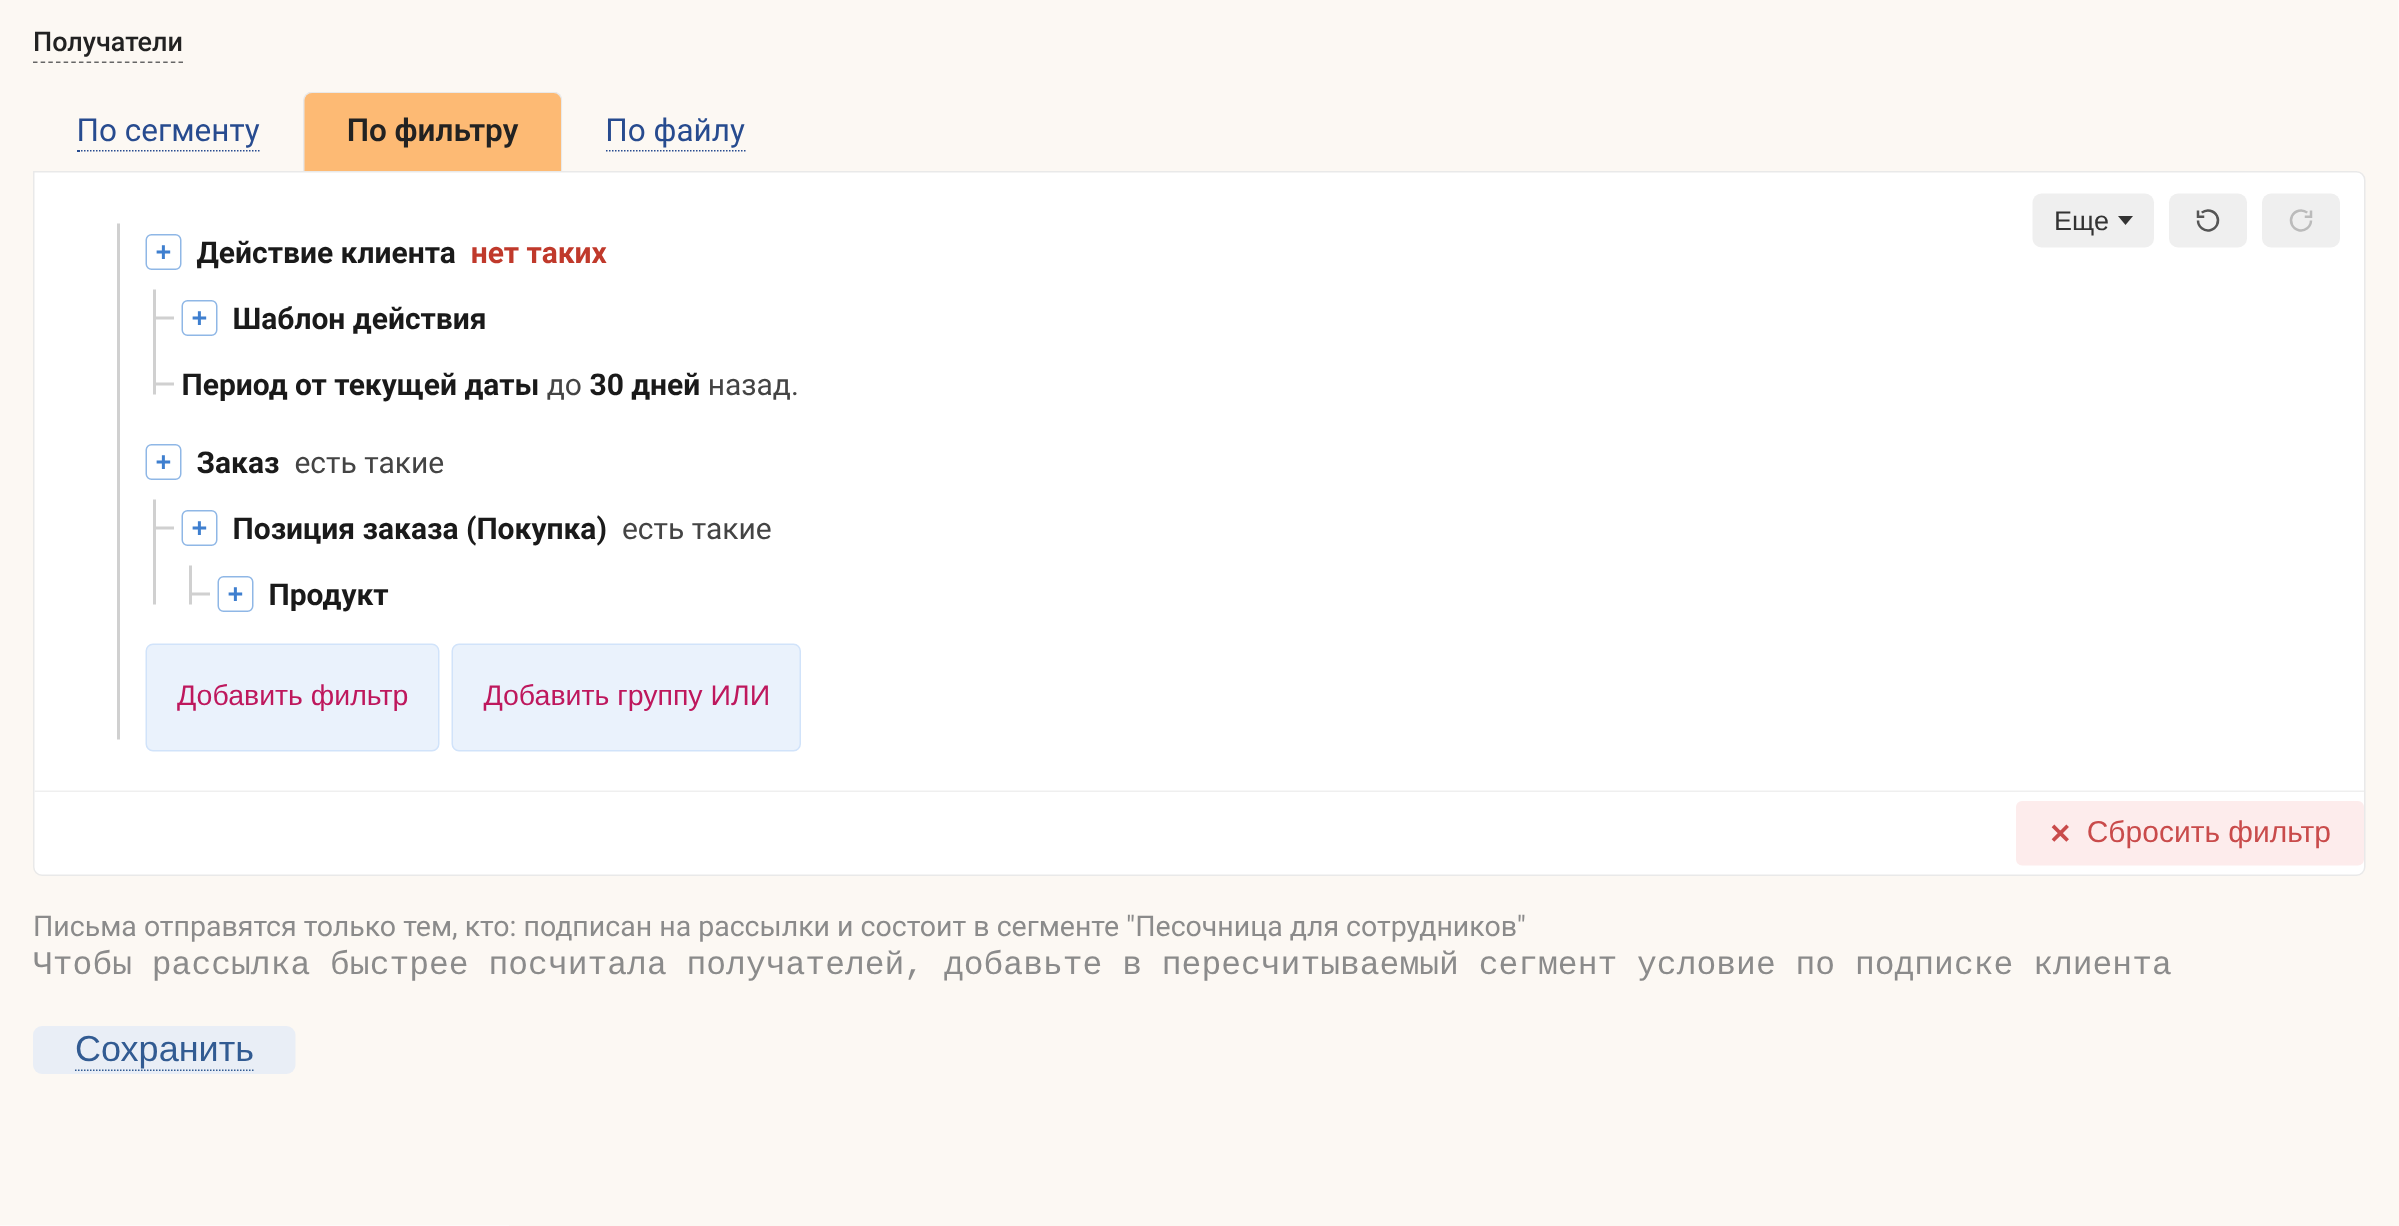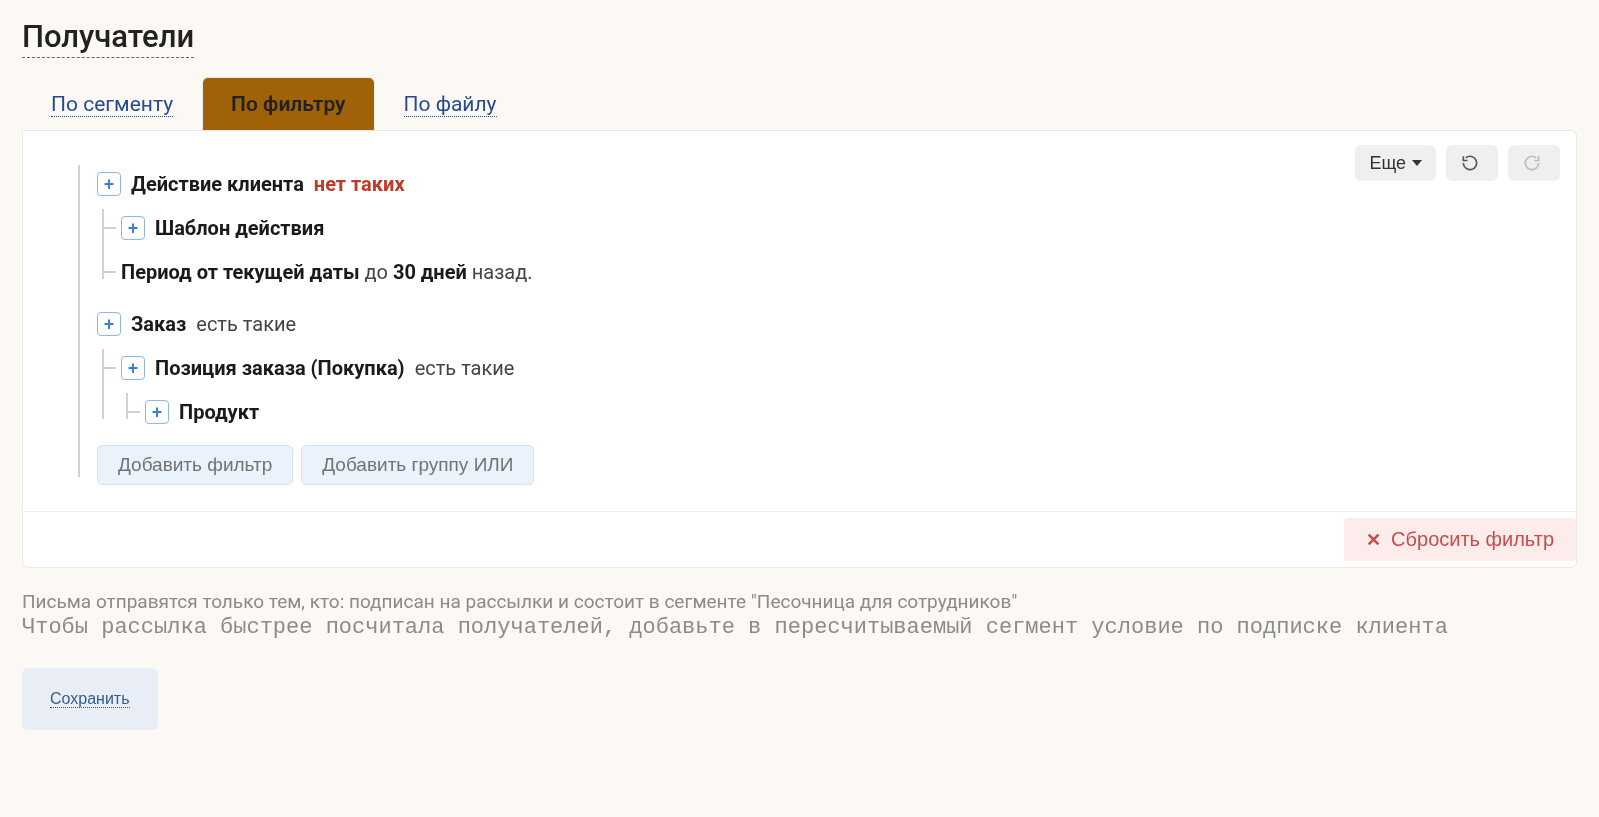--- a/index.html
+++ b/index.html
@@ -5,21 +5,21 @@
   * { box-sizing: border-box; margin: 0; padding: 0; }
   body {
     font-family: -apple-system, BlinkMacSystemFont, "Segoe UI", Roboto, Arial, sans-serif;
     background: #fcf8f3;
     color: #1a1a1a;
     width: 1599px;
     min-height: 817px;
     padding: 18px 22px;
   }
   .page-title {
-    font-size: 31px;
+    font-size: 18px;
     font-weight: 500;
     color: #222;
     border-bottom: 1px dashed #666;
     display: inline-block;
     padding-bottom: 2px;
     margin-bottom: 18px;
   }
   .tabs {
     display: flex;
     gap: 0;
@@ -32,21 +32,21 @@
     color: #274b8f;
     border: 1px solid transparent;
     border-bottom: none;
     position: relative;
     top: 1px;
   }
   .tab .tab-label {
     border-bottom: 1px dotted #274b8f;
   }
   .tab.active {
-    background: #a16207;
+    background: #fdba74;
     color: #222;
     font-weight: 600;
     border: 1px solid #e9e9e9;
     border-bottom: 1px solid #fff;
     border-radius: 6px 6px 0 0;
   }
   .tab.active .tab-label {
     border-bottom: none;
   }
   .panel {
@@ -67,21 +67,21 @@
     height: 36px;
     min-width: 52px;
     padding: 0 14px;
     border: none;
     border-radius: 6px;
     background: #efefef;
     color: #333;
     font-size: 18px;
     display: inline-flex;
     align-items: center;
-    justify-content: flex-start;
+    justify-content: center;
     gap: 6px;
     cursor: pointer;
   }
   .tbtn .caret {
     width: 0; height: 0;
     border-left: 5px solid transparent;
     border-right: 5px solid transparent;
     border-top: 6px solid #333;
   }
   .tree {
@@ -125,23 +125,23 @@
   .node-title { font-weight: 700; color: #1a1a1a; }
   .qual-none { color: #c0392b; font-weight: 700; }
   .qual-yes, .qual-plain { color: #444; font-weight: 400; text-align: right; }
   .muted { color: #444; font-weight: 400; }
   .bold { font-weight: 700; }
   .leaf-text { color: #222; font-weight: 600; }
   .actions-row { display: flex; gap: 8px; margin-top: 10px; }
   .soft-btn {
     background: #eaf2fc;
     border: 1px solid #d1e3fa;
-    color: #737373;
+    color: #be185d;
     font-size: 19px;
-    padding: 8px 20px;
+    padding: 24px 20px;
     border-radius: 5px;
     cursor: pointer;
   }
   .panel-footer-row {
     border-top: 1px solid #efefef;
     display: flex;
     justify-content: flex-end;
     align-items: center;
     min-height: 56px;
   }
@@ -161,22 +161,22 @@
     font-size: 19px;
     margin-top: 22px;
   }
   .hint2 { color: #8b8b8b; font-size: 22px; margin-top: 2px; font-family: Liberation Mono, monospace;}
   .save-btn {
     margin-top: 28px;
     background: #e9eef6;
     color: #325b92;
     border: none;
     border-radius: 6px;
-    font-size: 16px;
-    padding: 22px 28px;
+    font-size: 24px;
+    padding: 2px 28px;
     cursor: pointer;
   }
   .save-btn span {
     border-bottom: 1px dotted #325b92;
   }
 </style>
 </head>
 <body>
 
 

